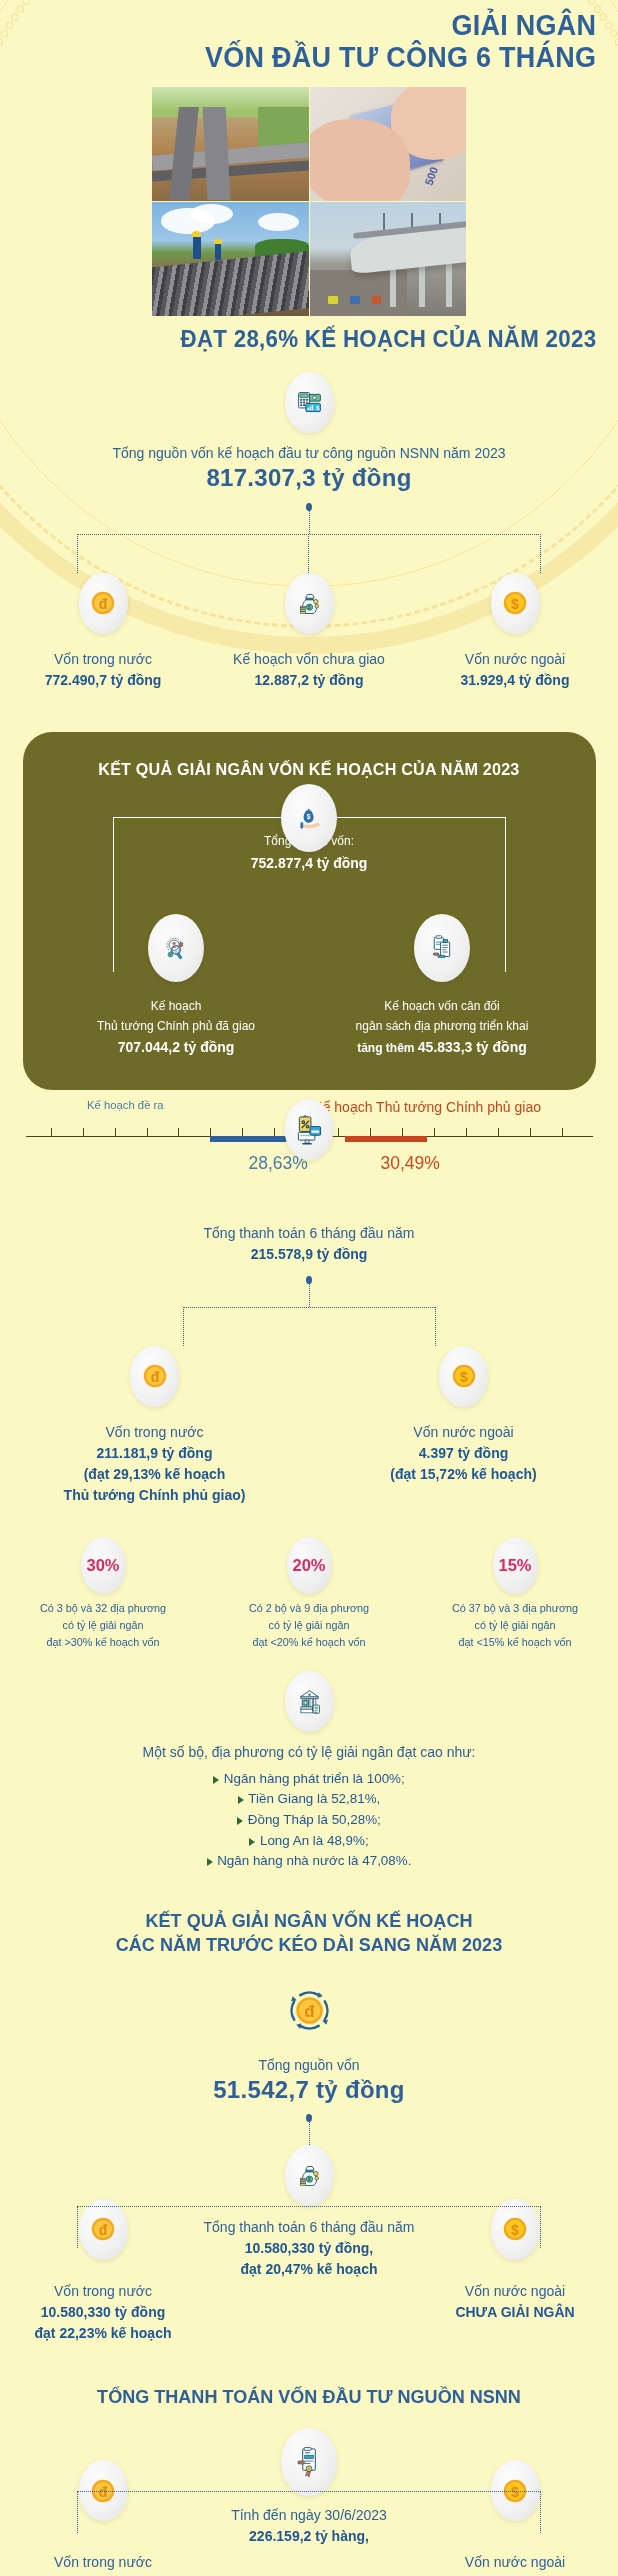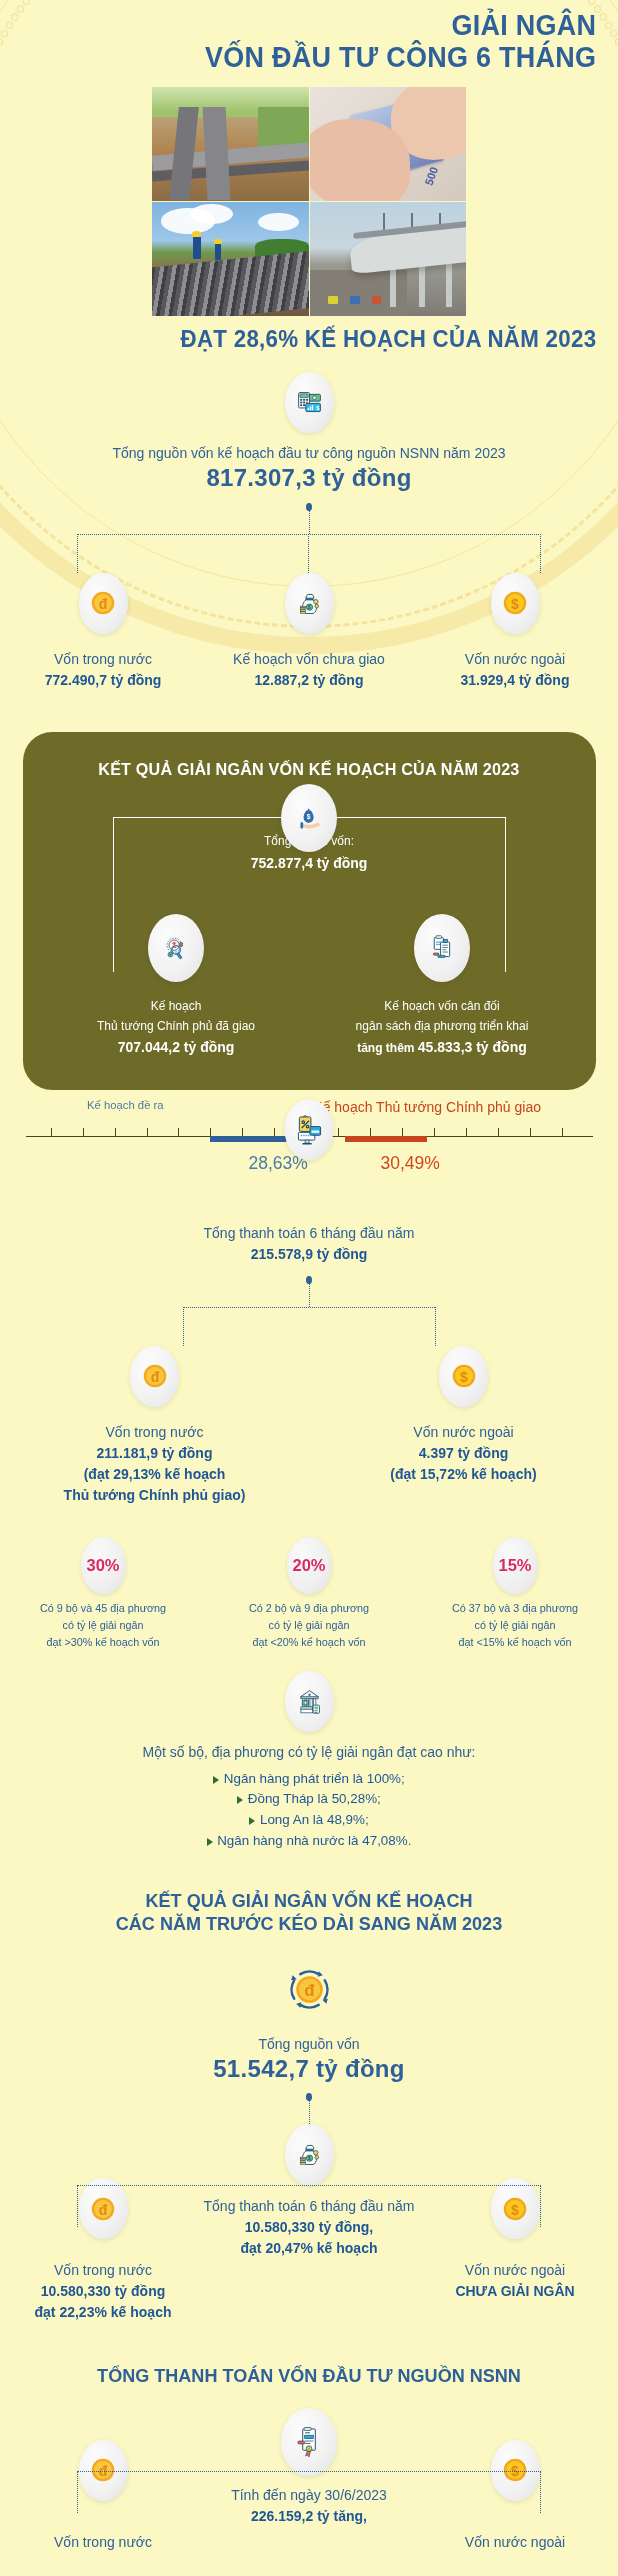--- a/index.html
+++ b/index.html
@@ -862,21 +862,21 @@
         <div class="val-md">(đạt 15,72% kế hoạch)</div>
       </div>
     </div>
   </div>
 
   <div class="spacer-60"></div>
 
   <div class="blk cols3">
     <div class="col">
       <div class="pct-circle">30%</div>
-      <div class="pct-caption">Có 9 bộ và 45 địa phương</div>
+      <div class="pct-caption">Có 3 bộ và 32 địa phương</div>
       <div class="pct-caption" style="margin-top:0">có tỷ lệ giải ngân</div>
       <div class="pct-caption" style="margin-top:0">đạt &gt;30% kế hoạch vốn</div>
     </div>
     <div class="col">
       <div class="pct-circle">20%</div>
       <div class="pct-caption">Có 2 bộ và 9 địa phương</div>
       <div class="pct-caption" style="margin-top:0">có tỷ lệ giải ngân</div>
       <div class="pct-caption" style="margin-top:0">đạt &lt;20% kế hoạch vốn</div>
     </div>
     <div class="col">
@@ -917,20 +917,24 @@
     </div>
     <div class="spacer-20"></div>
     <div class="lbl-sm">Một số bộ, địa phương có tỷ lệ giải ngân đạt cao như:</div>
     <div class="bullets">
       <div class="bullet-row">
         <span class="bullet-tri"></span>
         <span class="bullet-txt">Ngân hàng phát triển là 100%;</span>
       </div>
       <div class="bullet-row">
         <span class="bullet-tri"></span>
+        <span class="bullet-txt">Tiền Giang là 52,81%,</span>
+      </div>
+      <div class="bullet-row">
+        <span class="bullet-tri"></span>
         <span class="bullet-txt">Đồng Tháp là 50,28%;</span>
       </div>
       <div class="bullet-row">
         <span class="bullet-tri"></span>
         <span class="bullet-txt">Long An là 48,9%;</span>
       </div>
       <div class="bullet-row">
         <span class="bullet-tri"></span>
         <span class="bullet-txt">Ngân hàng nhà nước là 47,08%.</span>
       </div>
@@ -1058,21 +1062,21 @@
     </div>
 
     <div class="tri-wrap" style="height:42px;margin-top:-29px">
       <div class="tri-h" style="top:24px;width:464px"></div>
       <div class="tri-v" style="top:24px;left:77px;height:42px"></div>
       <div class="tri-v" style="top:24px;left:540px;height:42px"></div>
     </div>
 
     <div class="center" style="margin-top:-4.1px">
       <div class="lbl-sm">Tính đến ngày 30/6/2023</div>
-      <div class="val-md">226.159,2 tỷ tăng,</div>
+      <div class="val-md">226.159,2 tỷ hàng,</div>
     </div>
 
     <div class="cols3" style="margin-top:-87px">
       <div class="col">
         <div class="bubble">
           <svg width="30" height="30" viewBox="0 0 64 64">
             <circle cx="32" cy="32" r="24" fill="#f3a81e"></circle>
             <circle cx="32" cy="32" r="19" fill="#fbc63f"></circle>
             <text x="32" y="44" font-size="30" font-weight="bold" fill="#e28a10" text-anchor="middle" font-family="'Liberation Sans',sans-serif">đ</text>
           </svg>

